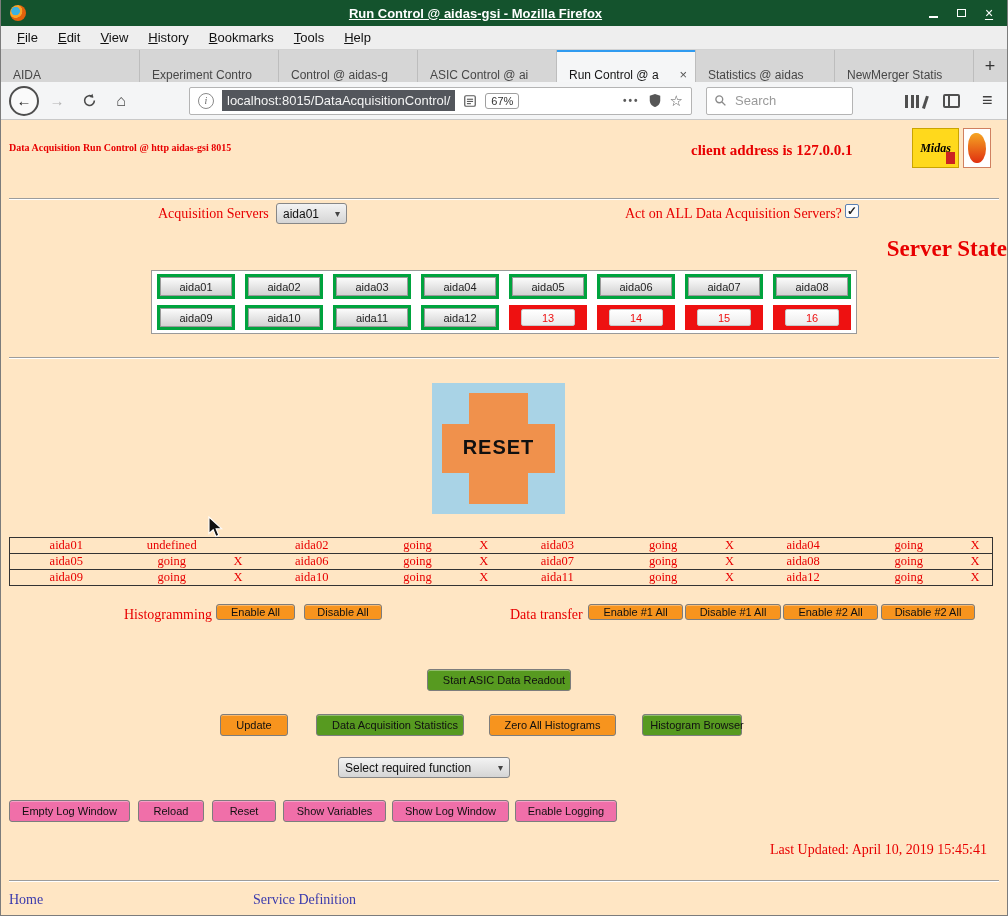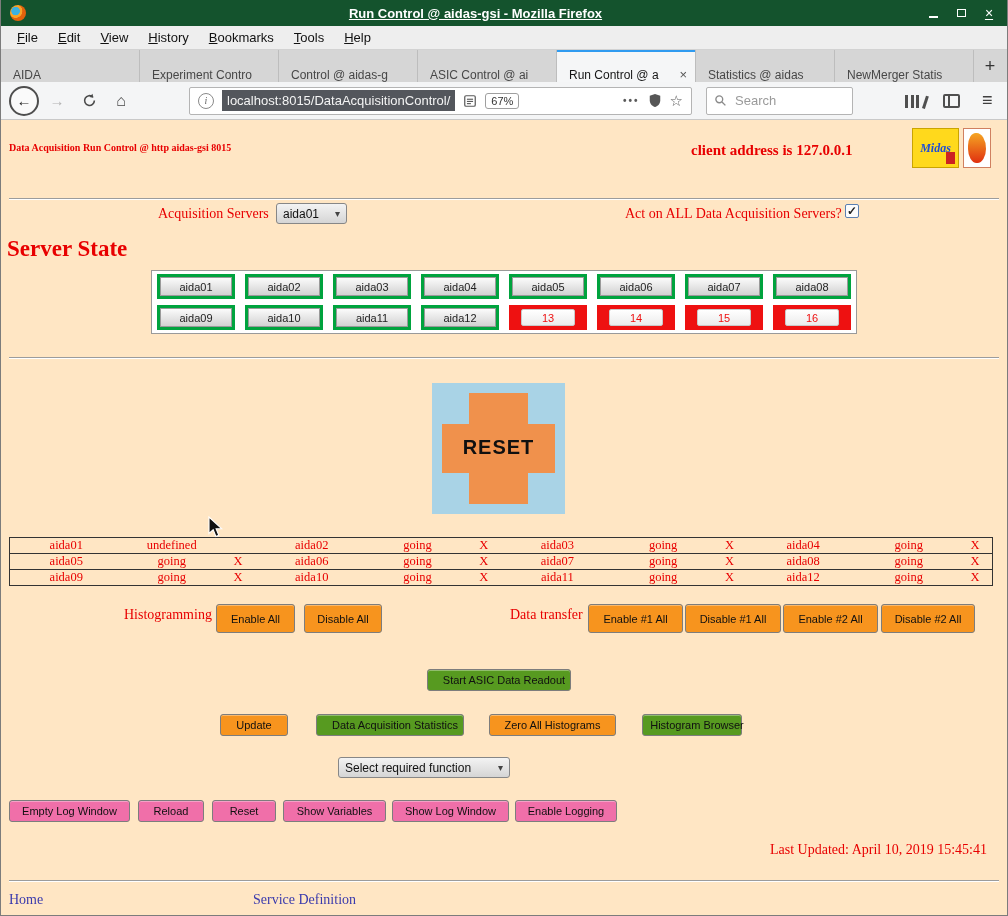--- a/index.html
+++ b/index.html
@@ -81,31 +81,31 @@
                   color:#ee1111;font:11px "Liberation Sans",sans-serif;display:flex;align-items:center;justify-content:center;}
   .reset{position:absolute;left:431px;top:263px;width:133px;height:131px;background:#a9d3e6;}
   .reset .vbar{position:absolute;left:37px;top:10px;width:59px;height:111px;background:#f0914c;}
   .reset .hbar{position:absolute;left:10px;top:41px;width:113px;height:49px;background:#f0914c;}
   .reset .rlabel{position:absolute;left:0;right:0;top:53px;text-align:center;font:bold 20px "Liberation Sans",sans-serif;
                  color:#101010;letter-spacing:1px;}
   .status-table{position:absolute;left:8px;top:417px;width:984px;border-collapse:collapse;table-layout:fixed;
                 font-size:12.5px;color:#e80000;font-family:"Liberation Serif",serif;border:1px solid #333;}
   .status-table td{border-top:1px solid #333;border-bottom:1px solid #333;text-align:center;padding:0;height:14px;
                    overflow:hidden;white-space:nowrap;}
-  .btn{position:absolute;height:29px;box-sizing:border-box;border:1px solid #7d7d7d;border-radius:3px;
+  .btn{position:absolute;height:16px;box-sizing:border-box;border:1px solid #7d7d7d;border-radius:3px;
        font:11px "Liberation Sans",sans-serif;color:#101010;display:flex;align-items:center;justify-content:center;
        box-shadow:inset 0 1px 0 rgba(255,255,255,.35);cursor:pointer;white-space:nowrap;}
   .btn.orange{background:#f7941e;}
   .btn.green{background:#579a20;padding-left:10px;}
   .btn.pink{background:#f06fa9;}
   .lbl{position:absolute;font-size:14px;white-space:nowrap;}
   .link{position:absolute;font-size:14px;color:#3a3aad;cursor:pointer;}
   .midas-logo{position:absolute;left:911px;top:8px;width:47px;height:40px;background:#ffd91c;border:1px solid #caa400;
               box-sizing:border-box;display:flex;align-items:center;justify-content:center;
-              font:bold italic 12px "Liberation Serif",serif;color:#1d4ed8;}
+              font:bold italic 12px "Liberation Serif",serif;color:#000000;}
   .midas-logo .mred{position:absolute;right:3px;bottom:3px;width:9px;height:12px;background:#cc2222;}
   .gsi-logo{position:absolute;left:962px;top:8px;width:28px;height:40px;background:#fff;border:1px solid #d08060;box-sizing:border-box;}
   .gsi-logo .blob{width:18px;height:30px;margin:4px auto 0;background:linear-gradient(180deg,#f5a623,#e03010);
                   border-radius:45% 55% 50% 50%;}
   .cursor{position:absolute;left:207px;top:396px;pointer-events:none;}
 </style>
 </head>
 <body>
 
 <div class="window">
@@ -229,21 +229,21 @@
     <span class="abs red lbl" style="left:157px;top:86px;">Acquisition Servers</span>
     <div class="gtk-select" style="left:275px;top:83px;width:71px;">
       <span>aida01</span>
       <span class="arrow">▾</span>
     </div>
     <span class="abs red lbl" style="left:624px;top:86px;">Act on ALL Data Acquisition Servers?</span>
     <span class="checkbox" style="left:844px;top:84px;">
       <span>✓</span>
     </span>
 
-    <div class="abs red b" style="left:0;right:0;top:116px;text-align:left;font-size:23px;margin-left:6px;">Server State</div>
+    <div class="abs red b" style="left:0;right:0;top:116px;text-align:right;font-size:23px;margin-left:6px;">Server State</div>
 
     <div class="server-grid">
       <div class="server-cell">
           <span class="chip ok">
             <span class="sbtn">aida01</span>
           </span>
         </div>
       <div class="server-cell">
           <span class="chip ok">
             <span class="sbtn">aida02</span>

